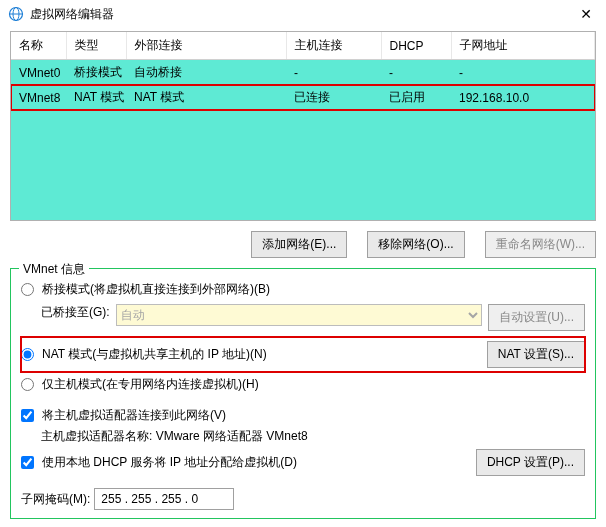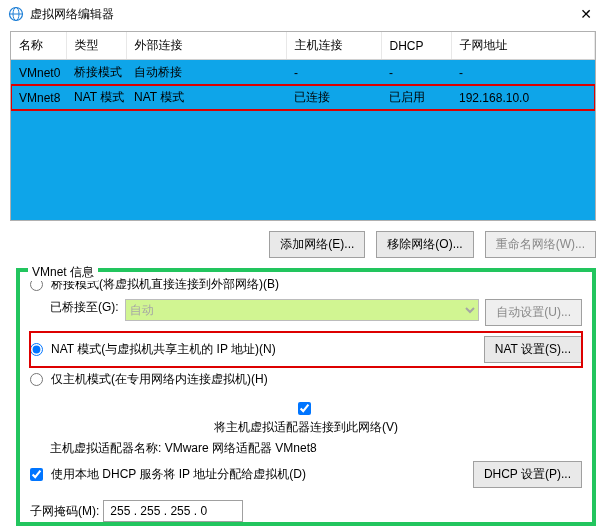--- a/index.html
+++ b/index.html
@@ -1,34 +1,34 @@
 <!DOCTYPE html>
 <html><head>
 <meta charset="utf-8">
 <style>
 * { box-sizing: border-box; margin: 0; padding: 0; }
 body { font-family: "Microsoft YaHei", Tahoma, sans-serif; font-size: 12px; color: #000; background: #fff; width: 606px; height: 527px; overflow: hidden; }
 .titlebar { display: flex; align-items: flex-start; padding: 6px 10px 4px 8px; }
 .titlebar .icon { width: 16px; height: 16px; margin-right: 6px; }
 .titlebar .title { flex: 1; }
 .titlebar .close { font-size: 14px; padding: 0 4px; }
-.table-wrap { border: 1px solid #b0b0b0; margin: 4px 10px 0 10px; height: 190px; background: #0ea5e9; overflow: hidden; position: relative; }
+.table-wrap { border: 1px solid #b0b0b0; margin: 4px 10px 0 10px; height: 190px; background: #5eead4; overflow: hidden; position: relative; }
 table { width: 100%; border-collapse: collapse; table-layout: fixed; }
 thead th { text-align: left; font-weight: normal; padding: 5px 8px; border-bottom: 1px solid #d0d0d0; border-right: 1px solid #e8e8e8; background: #fff; }
 tbody td { padding: 4px 8px; white-space: nowrap; overflow: hidden; }
 tbody tr.highlight { outline: 2px solid #d00; outline-offset: -1px; }
-.row-btns { display: flex; justify-content: flex-end; gap: 11px; margin: 10px 10px 0 10px; }
+.row-btns { display: flex; justify-content: flex-end; gap: 20px; margin: 10px 10px 0 10px; }
 .btn { border: 1px solid #a0a0a0; background: #e9e9e9; padding: 4px 10px; font-size: 12px; font-family: inherit; cursor: pointer; min-width: 90px; }
 .btn:disabled { color: #888; background: #efefef; }
-.group { margin: 10px 10px 0 16px; padding: 0 10px; border: 4px solid #22c55e; position: relative; }
+.group { margin: 10px 10px 0 10px; padding: 8px 10px; border: 1px solid #22c55e; position: relative; }
 .group-title { position: absolute; top: -8px; left: 8px; background: #fff; padding: 0 4px; font-size: 12px; }
 .radio-row { display: flex; align-items: center; padding: 4px 0; gap: 4px; }
 .radio-row label { white-space: nowrap; }
 .sub-row { display: flex; padding: 2px 0 6px 20px; gap: 6px; }
-.sub-row select { flex: 1; height: 22px; border: 1px solid #a0a0a0; background: #bef264; font-size: 12px; }
+.sub-row select { flex: 1; height: 22px; border: 1px solid #a0a0a0; background: #fef9c3; font-size: 12px; }
 .sub-row .btn, .radio-row .btn { flex: 0 0 auto; margin-left: auto; min-width: 90px; }
 .highlight-box { outline: 2px solid #d00; outline-offset: -1px; }
 .check-row { display: flex; align-items: center; padding: 4px 0; gap: 4px; }
 .indent-text { padding-left: 20px; }
 .ip-row { display: flex; align-items: center; gap: 8px; margin: 8px 10px 0 10px; }
 .ip-input { border: 1px solid #a0a0a0; padding: 3px 6px; font-family: inherit; font-size: 12px; width: 140px; }
 .ip-label-group { display: inline-flex; align-items: center; gap: 4px; }
 .ip-highlight { outline: 2px solid #d00; padding: 2px 4px; }
 input[type=radio], input[type=checkbox] { margin-right: 4px; }
 </style>
@@ -111,21 +111,21 @@
     <input type="radio" name="mode" checked="" style="">
     <label>NAT 模式(与虚拟机共享主机的 IP 地址)(N)</label>
     <button class="btn">NAT 设置(S)...</button>
   </div>
 
   <div class="radio-row">
     <input type="radio" name="mode" style="">
     <label>仅主机模式(在专用网络内连接虚拟机)(H)</label>
   </div>
 
-  <div class="check-row" style="margin-top:6px;flex-direction:column;">
+  <div class="check-row" style="margin-top:6px;">
     <input type="checkbox" checked="" style="">
     <label>将主机虚拟适配器连接到此网络(V)</label>
   </div>
   <div class="indent-text">
     <span>主机虚拟适配器名称:</span>
     <span>VMware 网络适配器 VMnet8</span>
   </div>
 
   <div class="check-row">
     <input type="checkbox" checked="" style="">

